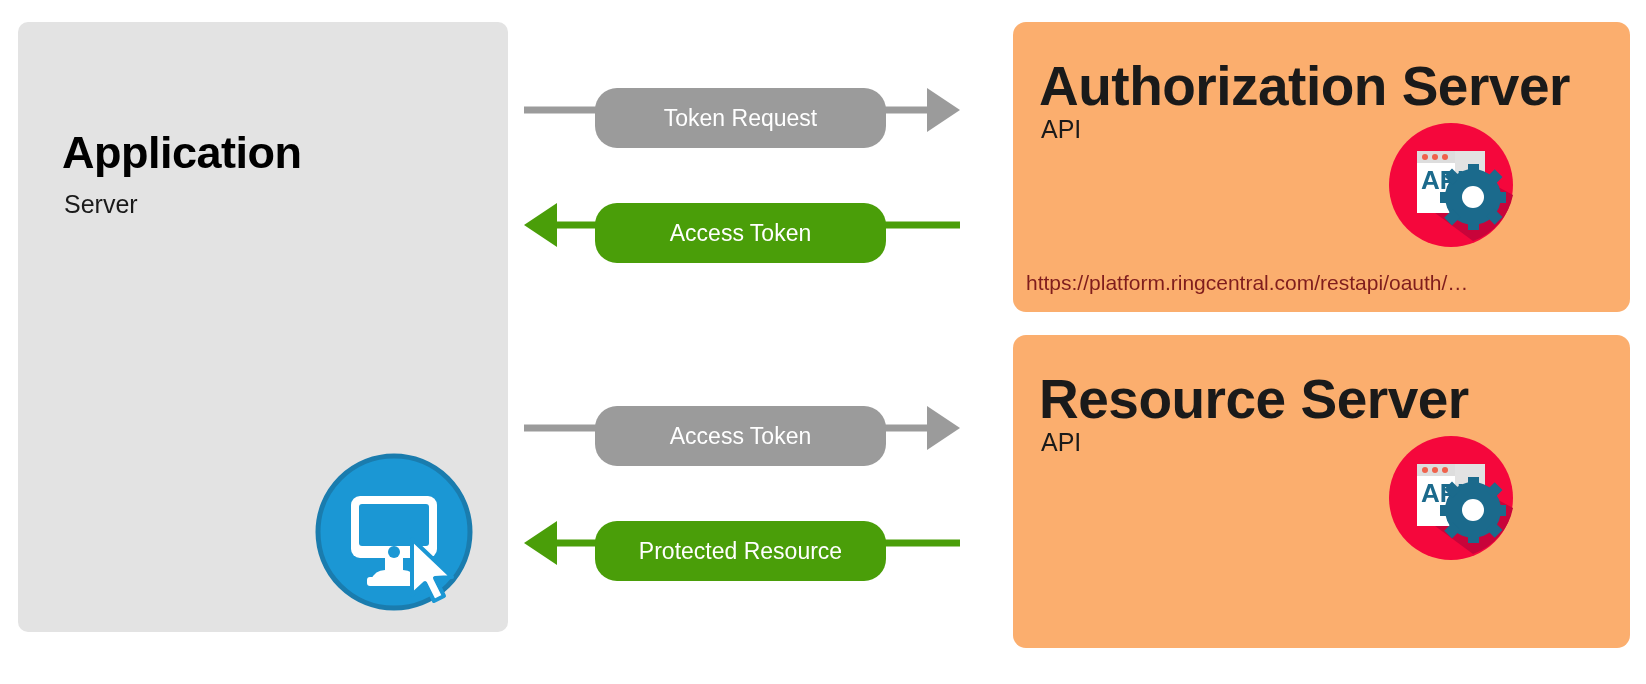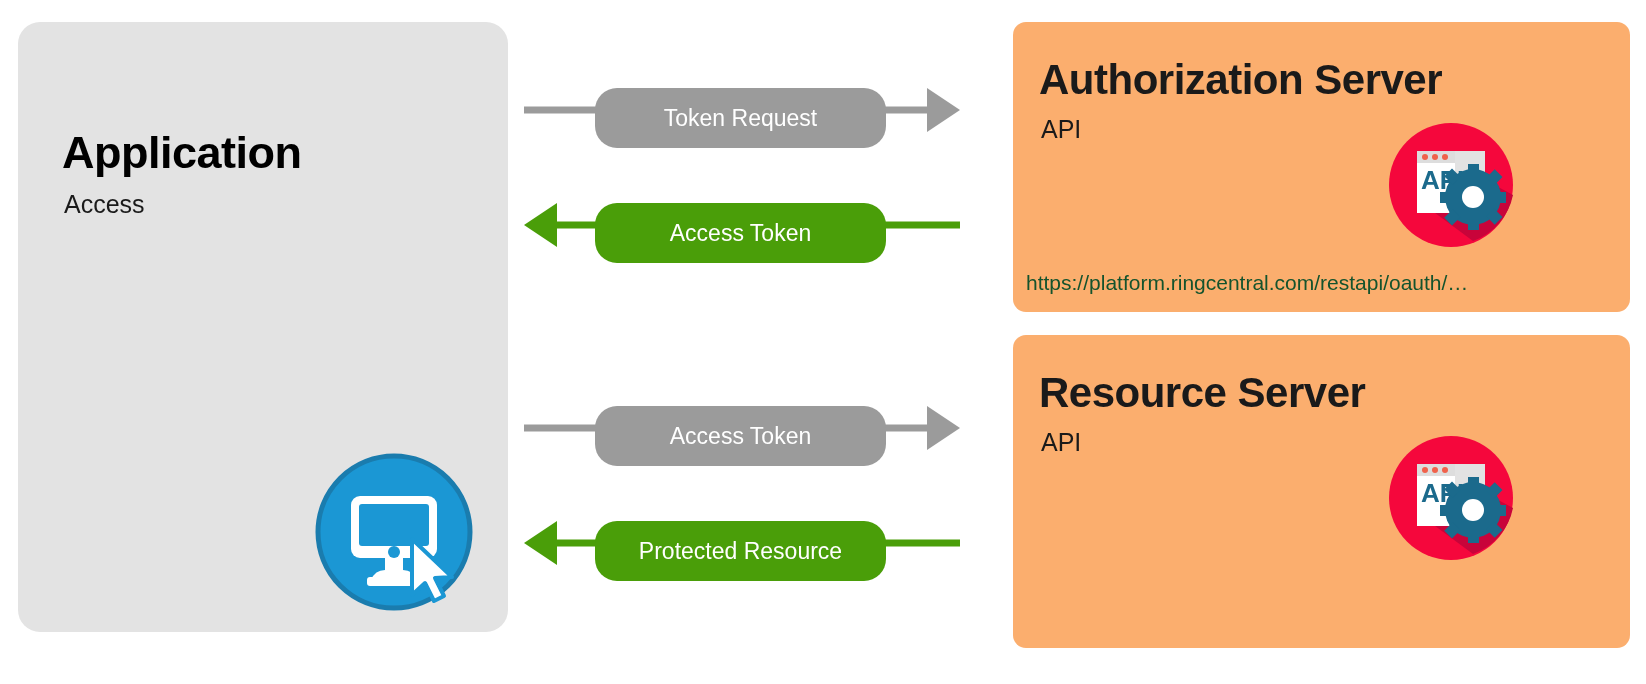--- a/index.html
+++ b/index.html
@@ -7,21 +7,21 @@
     width:1646px;height:684px;
     background:#ffffff;
     font-family:"Liberation Sans", sans-serif;
     overflow:hidden;
   }
   #stage{position:relative;width:1646px;height:684px;}
 
   
   .app-panel{
     position:absolute;left:18px;top:22px;width:490px;height:610px;
-    background:#e3e3e3;border-radius:22px;
+    background:#e3e3e3;border-radius:10px;
   }
   .app-title{
     position:absolute;left:44px;top:108px;
     font-size:45px;font-weight:bold;color:#000000;
     letter-spacing:-0.5px;line-height:1;
   }
   .app-sub{
     position:absolute;left:46px;top:170px;
     font-size:25px;color:#1a1a1a;line-height:1;
   }
@@ -56,41 +56,41 @@
   .green .pill{background:#4a9e09;}
   .green .head-left{border-right:33px solid #4a9e09;}
 
   
   .server-card{
     position:absolute;left:1013px;width:617px;
     background:#fbae6e;border-radius:13px;
   }
   .srv-title{
     position:absolute;left:26px;
-    font-size:42px;font-weight:bold;color:#1a1a1a;
+    font-size:55px;font-weight:bold;color:#1a1a1a;
     letter-spacing:-0.5px;line-height:1;white-space:nowrap;
   }
   .srv-sub{
     position:absolute;left:28px;
     font-size:25px;color:#1a1a1a;line-height:1;
   }
   .srv-url{
     position:absolute;left:13px;
-    font-size:21px;color:#14532d;line-height:1;white-space:nowrap;
+    font-size:21px;color:#7f1d1d;line-height:1;white-space:nowrap;
   }
   .api-icon{position:absolute;width:128px;height:128px;}
 </style>
 </head>
 <body>
 
 <div id="stage">
 
   <div class="app-panel">
     <div class="app-title">Application</div>
-    <div class="app-sub">Access</div>
+    <div class="app-sub">Server</div>
 
     <div class="client-icon">
       <svg width="158" height="158" viewBox="0 0 158 158">
         <circle cx="79" cy="79" r="76" fill="#1b97d4" stroke="#1a7cae" stroke-width="5"></circle>
 
         <rect x="36" y="43" width="86" height="62" rx="9" fill="#ffffff"></rect>
         <rect x="44" y="51" width="70" height="42" rx="3" fill="#1b97d4"></rect>
         <circle cx="79" cy="99" r="6" fill="#1b97d4"></circle>
 
         <rect x="70" y="105" width="18" height="12" fill="#ffffff"></rect>

